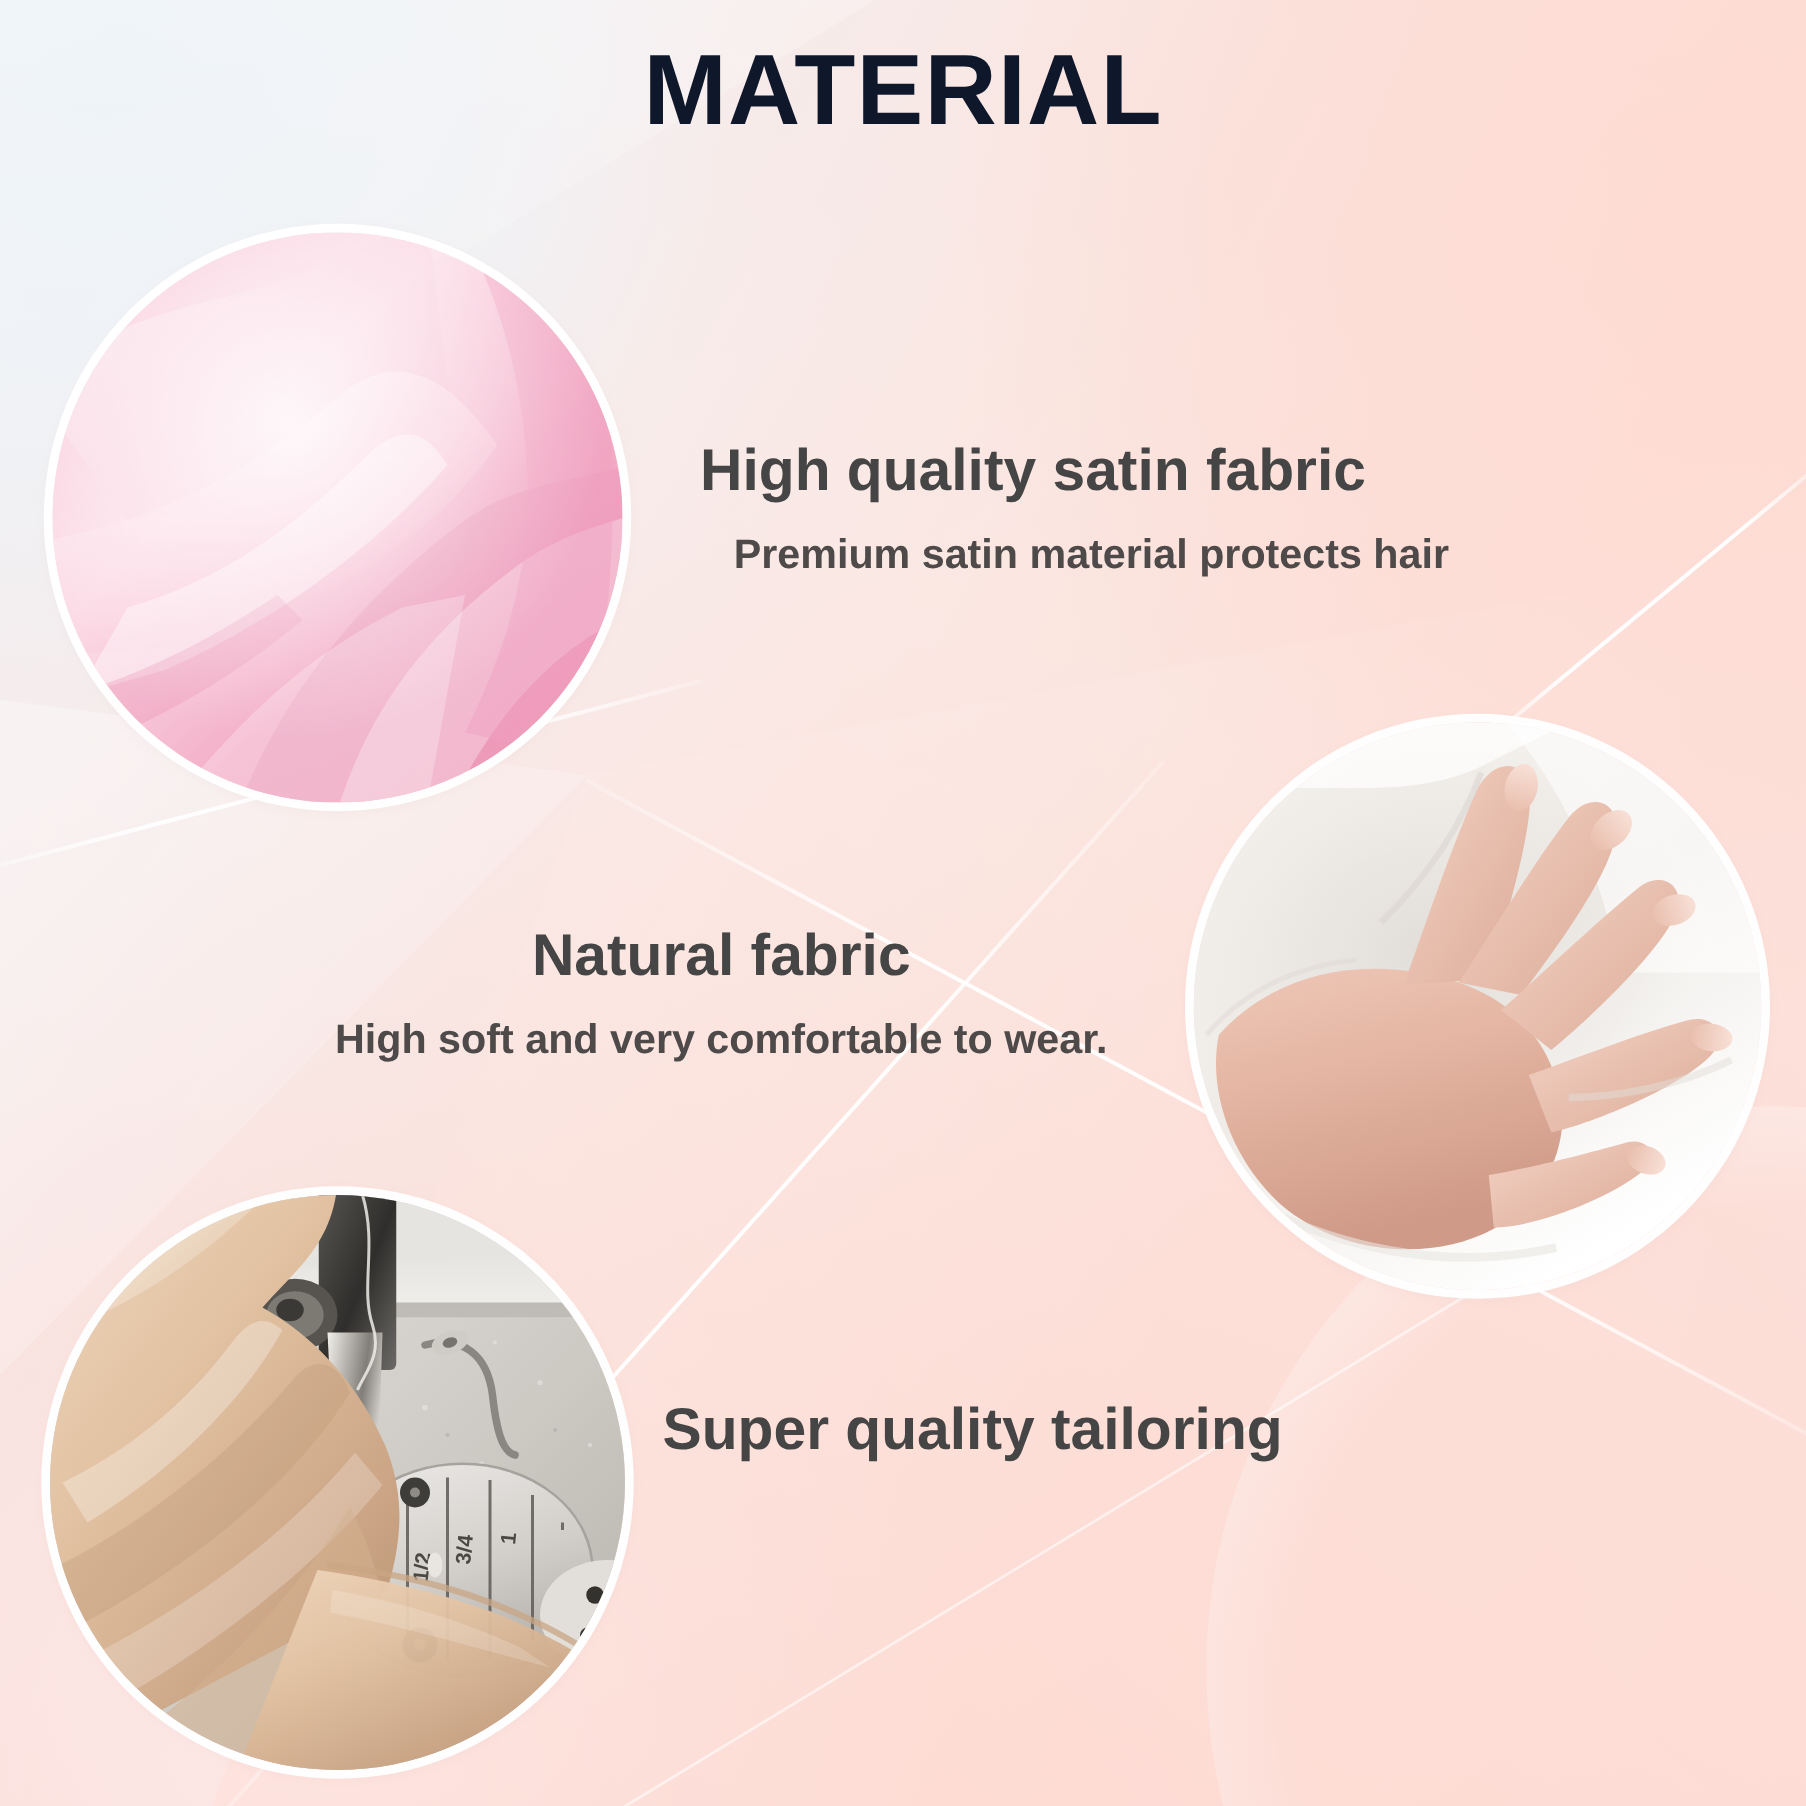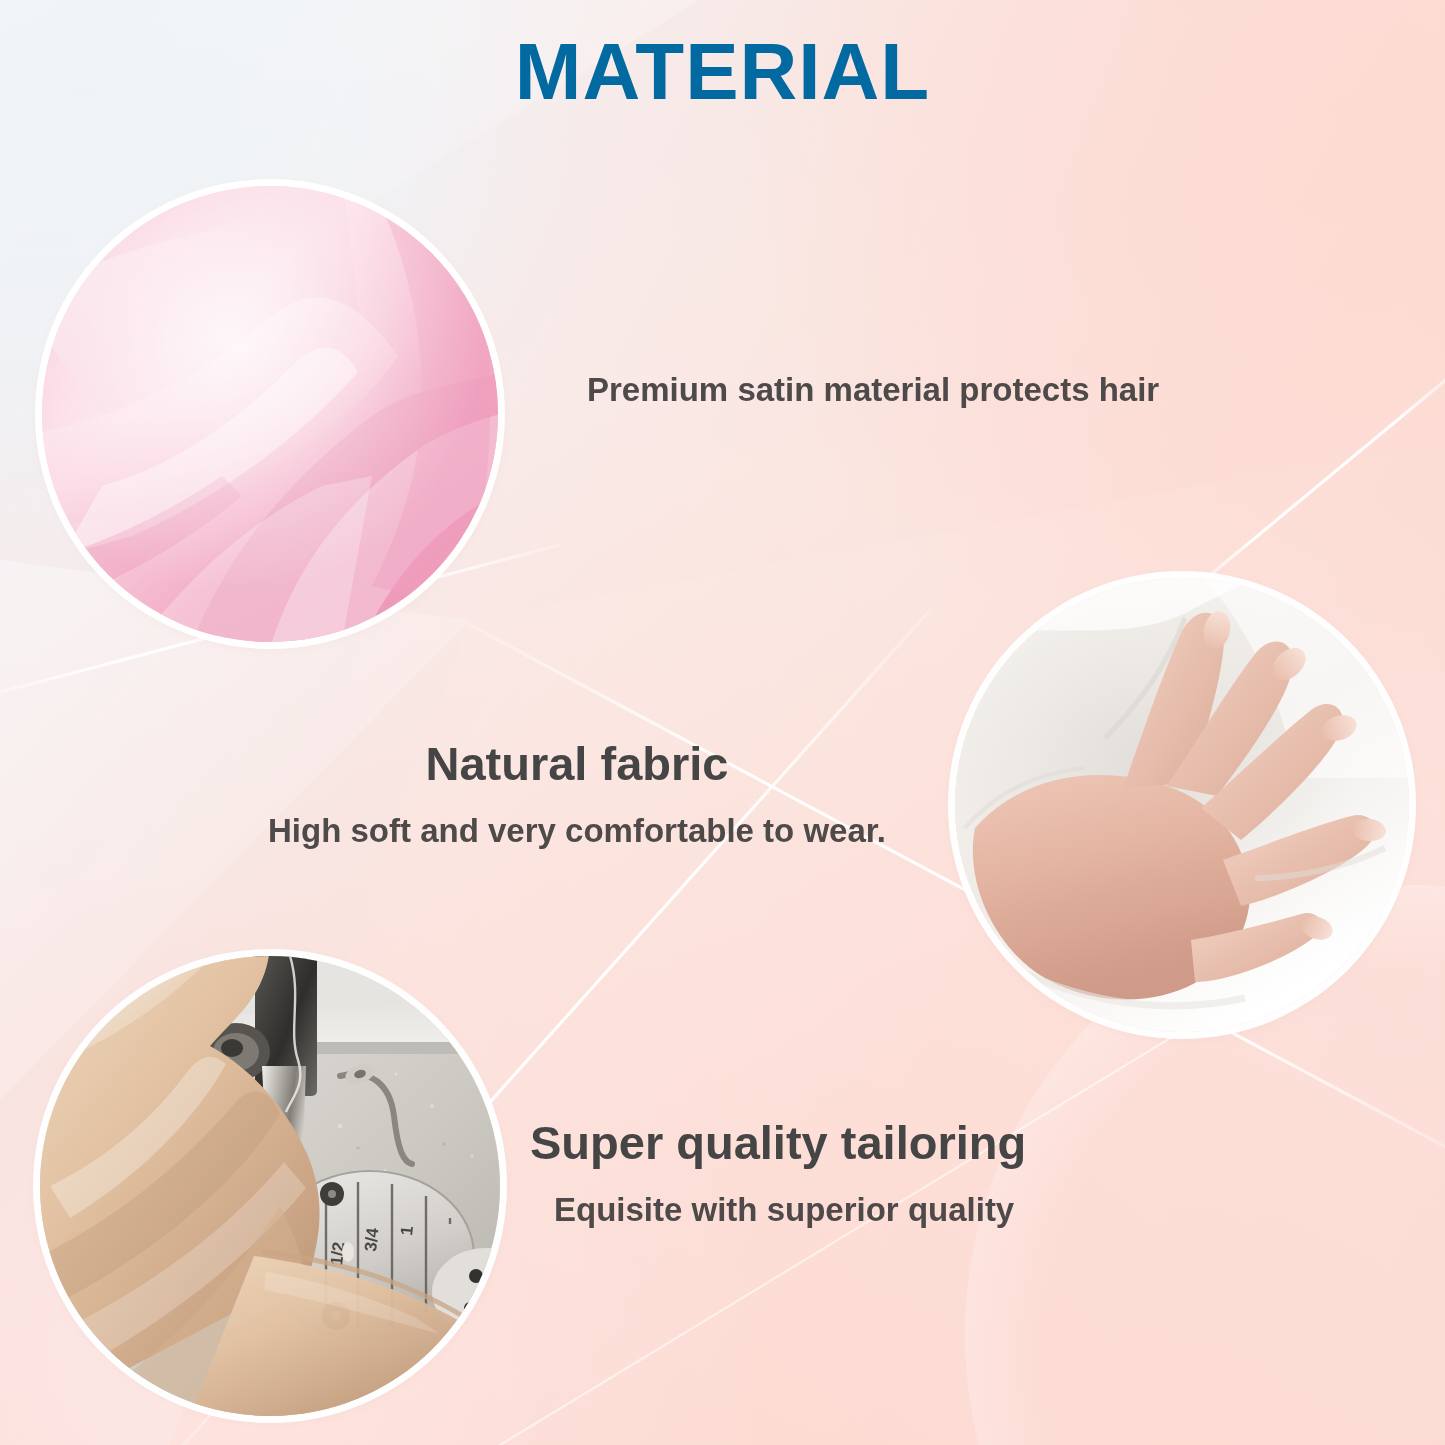--- a/index.html
+++ b/index.html
@@ -85,21 +85,21 @@
 
   
   .title {
     position: absolute;
     left: 0; right: 0;
     top: 26px;
     text-align: center;
     font-size: 80px;
     font-weight: 700;
     letter-spacing: 1px;
-    color: #0369a1;
+    color: #0f172a;
   }
 
   
   .photo-circle {
     position: absolute;
     border-radius: 50%;
     overflow: hidden;
     box-shadow: 0 0 0 7px rgba(255,255,255,0.96),
                 0 2px 14px rgba(188,150,148,0.18);
   }
@@ -447,26 +447,26 @@
         <path d="M 222 296 C 260 300, 310 310, 352 326 C 394 342, 430 362, 456 384" stroke="#c9a684" stroke-width="5" fill="none" opacity="0.75"></path>
         <path d="M 214 300 C 258 306, 314 318, 360 336 C 404 354, 438 374, 460 396
                  L 460 460 L 150 460 Z" fill="url(#fabricG)" opacity="0.95"></path>
         <path d="M 226 316 C 274 324, 330 340, 376 362 L 400 378
                  C 340 362, 278 344, 224 334 Z" fill="#ffffff" opacity="0.18"></path>
       </svg>
     </div>
   </div>
 
   <div class="feature" id="feature-satin">
+    <div class="heading">High quality satin fabric</div>
     <div class="sub">Premium satin material protects hair</div>
   </div>
 
   <div class="feature" id="feature-sponge">
     <div class="heading">Natural fabric</div>
     <div class="sub">High soft and very comfortable to wear.</div>
   </div>
 
   <div class="feature" id="feature-tailoring">
     <div class="heading">Super quality tailoring</div>
-    <div class="sub">Equisite with superior quality</div>
   </div>
 
 </div>
 
 </body></html>

